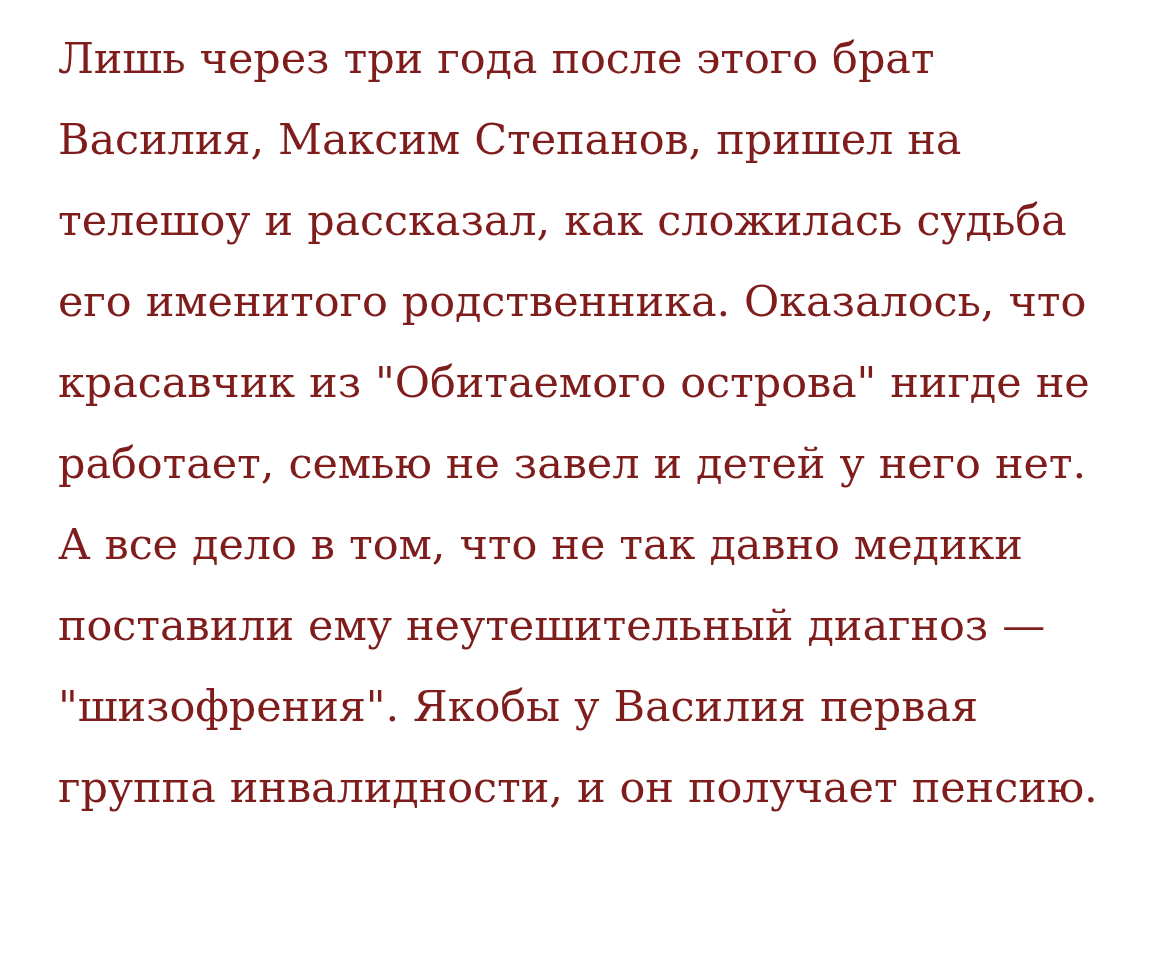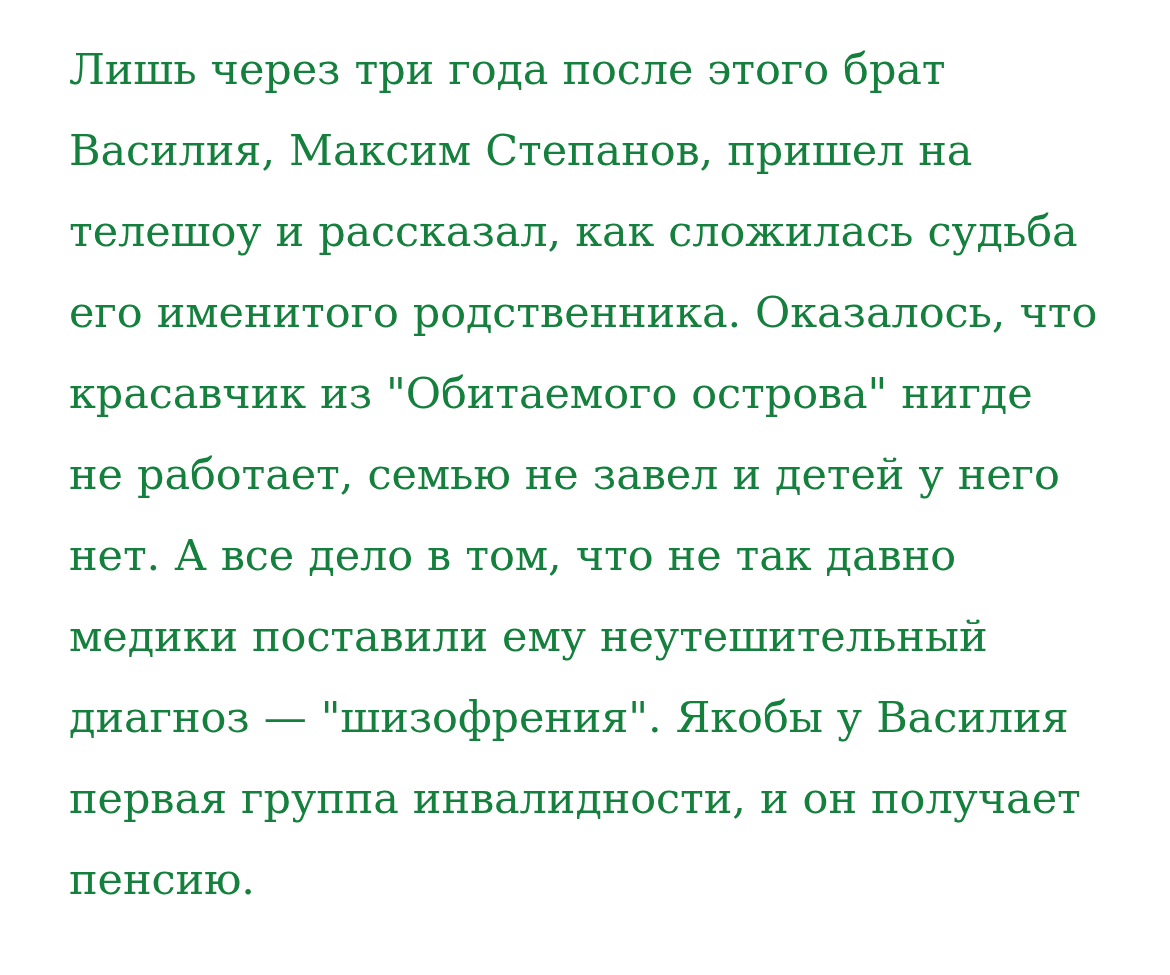--- a/index.html
+++ b/index.html
@@ -15,22 +15,22 @@
     font-family: "DejaVu Serif", "Liberation Serif", serif;
   }
   .page {
     box-sizing: border-box;
     width: 1170px;
     height: 975px;
     padding: 18px 60px 0 58px;
     background: #ffffff;
   }
   .article-text {
-    margin: 11px;
-    color: #15803d;
+    margin: 0;
+    color: #7f1d1d;
     font-family: "DejaVu Serif", "Liberation Serif", serif;
     font-size: 43px;
     line-height: 81px;
     font-weight: 400;
     letter-spacing: -0.1px;
     text-align: left;
     word-spacing: 0.5px;
     -webkit-font-smoothing: antialiased;
   }
 </style>

